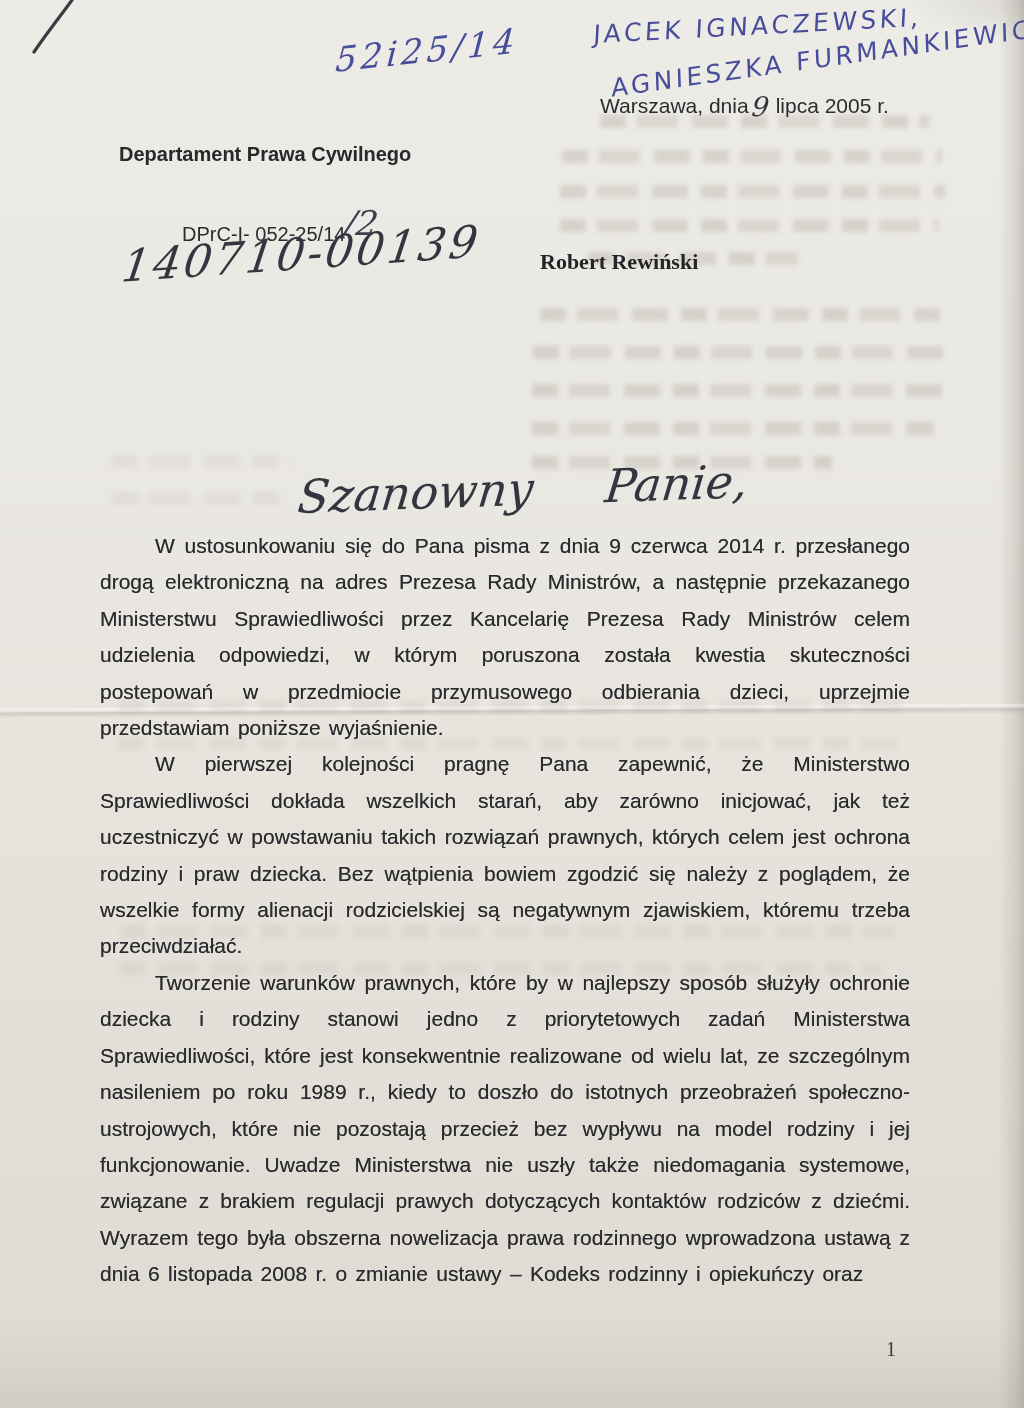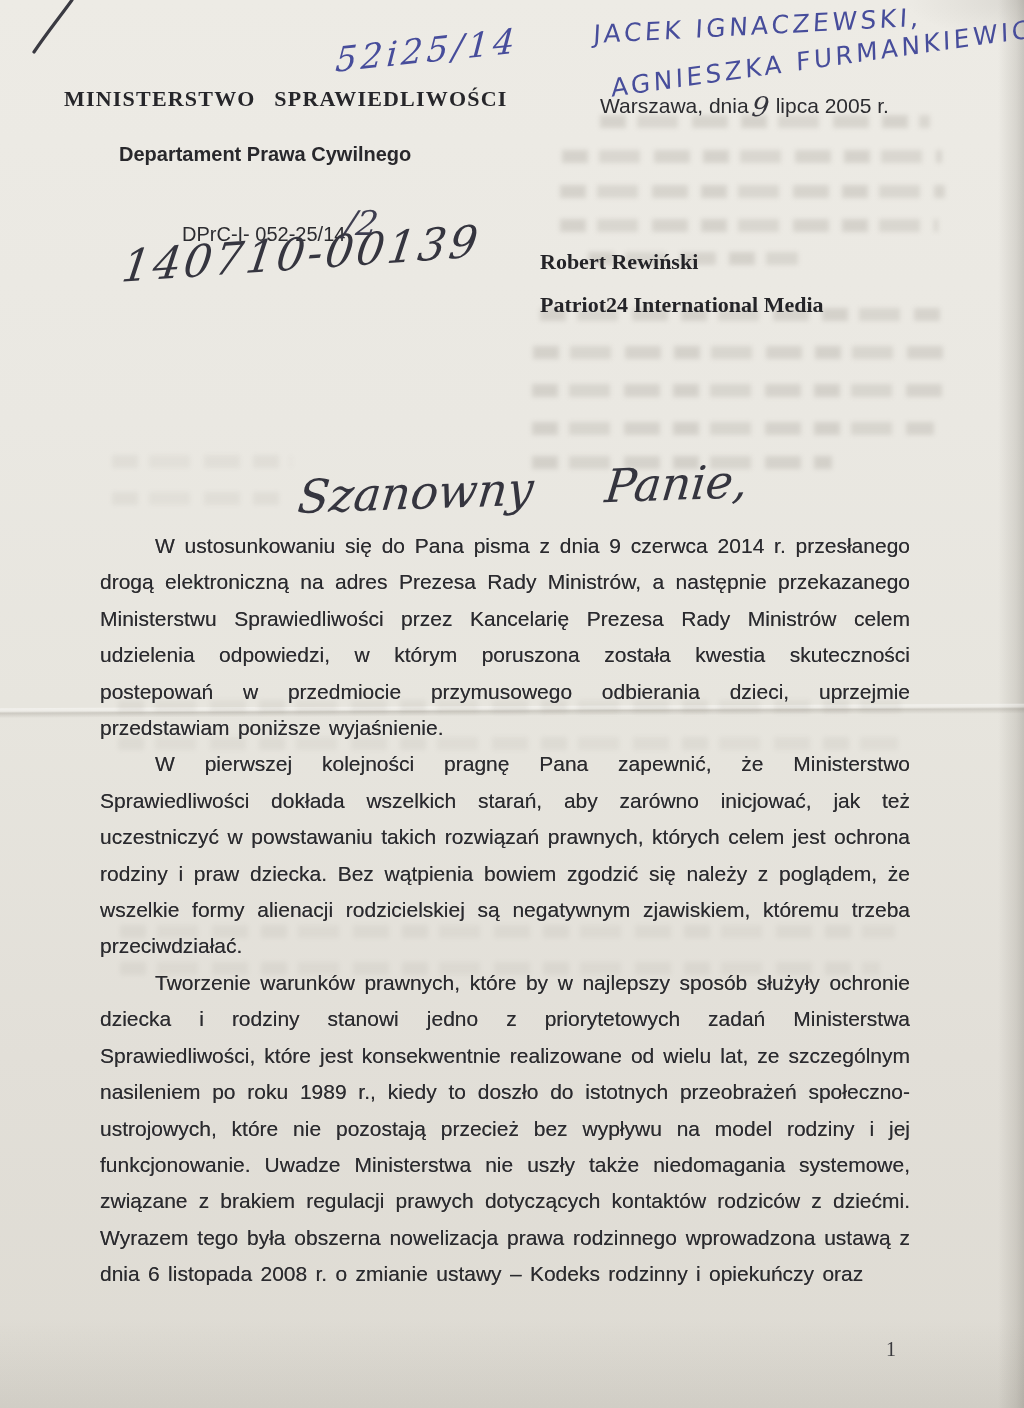--- a/index.html
+++ b/index.html
@@ -102,35 +102,33 @@
   <svg id="pen-stroke" width="70" height="66" viewBox="0 0 70 66">
     <path d="M54,0 C44,14 28,34 16,52" stroke="#3a3a42" stroke-width="3.2" fill="none" stroke-linecap="round"></path>
   </svg>
 
   <div id="scrawl-number" class="ink-blue">52i25/14</div>
   <div id="annot-names" class="ink-blue">
     <div class="annot-name-line" id="annot-name-1">JACEK IGNACZEWSKI,</div>
     <div class="annot-name-line" id="annot-name-2">AGNIESZKA FURMANKIEWICZ</div>
   </div>
 
-  <div id="ministry-title">MINISTERSTWO SPRAWIEDLIWOŚCI</div>
   <div id="date-line">
     <span>Warszawa, dnia</span><span id="date-day" class="ink-dark">9</span>
     <span>lipca 2005 r.</span>
   </div>
   <div id="department">Departament Prawa Cywilnego</div>
 
   <div id="reference-line">
     <span>DPrC-I- 052-25/14</span><span id="reference-suffix" class="ink-dark">/2</span>
   </div>
   <div id="stamp-number" class="ink-dark">140710-00139</div>
 
   <div id="recipient">
     <div>Robert Rewiński</div>
-    <div>Patriot24 International Media</div>
   </div>
 
   <div id="salutation" class="ink-dark">
     <span>Szanowny</span><span class="w2">Panie,</span>
   </div>
 
   <div id="body-text">
     <p>W ustosunkowaniu się do Pana pisma z dnia 9 czerwca 2014 r. przesłanego drogą elektroniczną na adres Prezesa Rady Ministrów, a następnie przekazanego Ministerstwu Sprawiedliwości przez Kancelarię Prezesa Rady Ministrów celem udzielenia odpowiedzi, w którym poruszona została kwestia skuteczności postepowań w przedmiocie przymusowego odbierania dzieci, uprzejmie przedstawiam poniższe wyjaśnienie.</p>
     <p>W pierwszej kolejności pragnę Pana zapewnić, że Ministerstwo Sprawiedliwości dokłada wszelkich starań, aby zarówno inicjować, jak też uczestniczyć w powstawaniu takich rozwiązań prawnych, których celem jest ochrona rodziny i praw dziecka. Bez wątpienia bowiem zgodzić się należy z poglądem, że wszelkie formy alienacji rodzicielskiej są negatywnym zjawiskiem, któremu trzeba przeciwdziałać.</p>
     <p>Tworzenie warunków prawnych, które by w najlepszy sposób służyły ochronie dziecka i rodziny stanowi jedno z priorytetowych zadań Ministerstwa Sprawiedliwości, które jest konsekwentnie realizowane od wielu lat, ze szczególnym nasileniem po roku 1989 r., kiedy to doszło do istotnych przeobrażeń społeczno-ustrojowych, które nie pozostają przecież bez wypływu na model rodziny i jej funkcjonowanie. Uwadze Ministerstwa nie uszły także niedomagania systemowe, związane z brakiem regulacji prawych dotyczących kontaktów rodziców z dziećmi. Wyrazem tego była obszerna nowelizacja prawa rodzinnego wprowadzona ustawą z dnia 6 listopada 2008 r. o zmianie ustawy – Kodeks rodzinny i opiekuńczy oraz</p>

